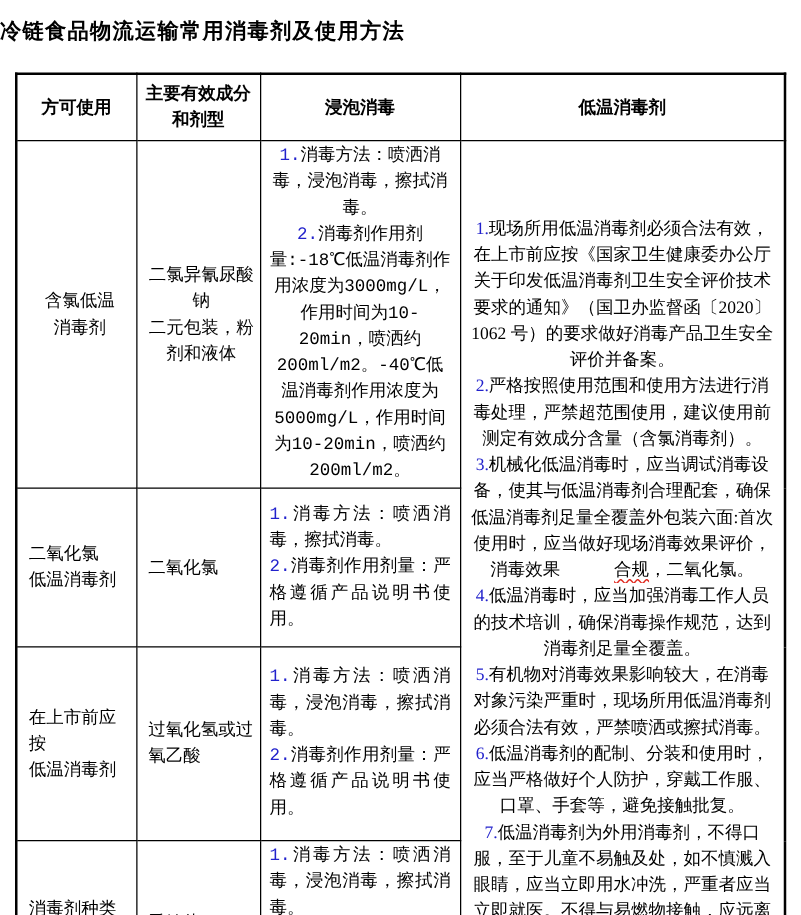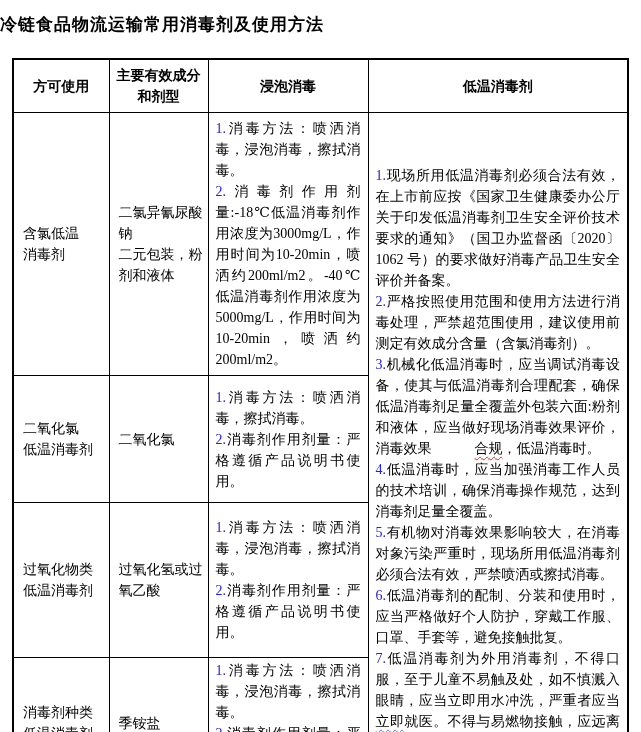--- a/index.html
+++ b/index.html
@@ -40,28 +40,29 @@
   }
   td.cat-cell, td.ing-cell{
     padding:2px 4px 2px 9px;
     text-align:left;
     line-height:23px;
   }
   td.use-cell{
     padding:2px 7px;
     text-align:justify;
     line-height:22px;
+    font-family:Liberation Mono, monospace;
   }
   td.notes-cell{
     vertical-align:top;
     padding:19px 7px 2px 7px;
     text-align:justify;
     line-height:21px;
   }
-  .r0 td{height:258px;}
+  .r0 td{height:258px;text-align:center;}
   .r1 td{height:122px;}
   .r2 td{height:150px;}
   .r3 td{height:84px;}
   .num{color:#2222cc;}
   .sq-red{
     text-decoration-line:underline;
     text-decoration-style:wavy;
     text-decoration-color:#e0281e;
     text-decoration-thickness:1px;
     text-underline-offset:3px;
@@ -107,21 +108,21 @@
         <div>二氯异氰尿酸钠</div>
         <div>二元包装，粉剂和液体</div>
       </td>
       <td class="use-cell">
         <div class="use-item"><span class="num">1.</span><span>消毒方法：喷洒消毒，浸泡消毒，擦拭消毒。</span></div>
         <div class="use-item"><span class="num">2.</span><span>消毒剂作用剂量:-18℃低温消毒剂作用浓度为3000mg/L，作用时间为10-20min，喷洒约200ml/m2。-40℃低温消毒剂作用浓度为5000mg/L，作用时间为10-20min，喷洒约200ml/m2。</span></div>
       </td>
       <td class="notes-cell" rowspan="4">
         <div class="note"><span class="num">1.</span><span>现场所用低温消毒剂必须合法有效，在上市前应按《国家卫生健康委办公厅关于印发低温消毒剂卫生安全评价技术要求的通知》（国卫办监督函〔2020〕1062 号）的要求做好消毒产品卫生安全评价并备案。</span></div>
         <div class="note"><span class="num">2.</span><span>严格按照使用范围和使用方法进行消毒处理，严禁超范围使用，建议使用前测定有效成分含量（含氯消毒剂）。</span></div>
-        <div class="note"><span class="num">3.</span><span>机械化低温消毒时，应当调试消毒设备，使其与低温消毒剂合理配套，确保低温消毒剂足量全覆盖外包装六面:粉剂和液体，应当做好现场消毒效果评价，消毒效果</span><span class="sq-red">合规</span><span>，低温消毒时。</span></div>
+        <div class="note"><span class="num">3.</span><span>机械化低温消毒时，应当调试消毒设备，使其与低温消毒剂合理配套，确保低温消毒剂足量全覆盖外包装六面:首次使用时，应当做好现场消毒效果评价，消毒效果</span><span class="sq-red">合规</span><span>，二氧化氯。</span></div>
         <div class="note"><span class="num">4.</span><span>低温消毒时，应当加强消毒工作人员的技术培训，确保消毒操作规范，达到消毒剂足量全覆盖。</span></div>
         <div class="note"><span class="num">5.</span><span>有机物对消毒效果影响较大，在消毒对象污染严重时，现场所用低温消毒剂必须合法有效，严禁喷洒或擦拭消毒。</span></div>
         <div class="note"><span class="num">6.</span><span>低温消毒剂的配制、分装和使用时，应当严格做好个人防护，穿戴工作服、口罩、手套等，避免接触批复。</span></div>
         <div class="note"><span class="num">7.</span><span>低温消毒剂为外用消毒剂，不得口服，至于儿童不易触及处，如不慎溅入眼睛，应当立即用水冲洗，严重者应当</span><span class="sq-blue">立即</span><span>就医。不得与易燃物接触，应远离货源。</span></div>
       </td>
     </tr>
 
     <tr class="r1">
       <td class="cat-cell">
         <div>二氧化氯</div>
@@ -131,21 +132,21 @@
         <div>二氧化氯</div>
       </td>
       <td class="use-cell">
         <div class="use-item"><span class="num">1.</span><span>消毒方法：喷洒消毒，擦拭消毒。</span></div>
         <div class="use-item"><span class="num">2.</span><span>消毒剂作用剂量：严格遵循产品说明书使用。</span></div>
       </td>
     </tr>
 
     <tr class="r2">
       <td class="cat-cell">
-        <div>过氧化物类</div>
+        <div>在上市前应按</div>
         <div>低温消毒剂</div>
       </td>
       <td class="ing-cell">
         <div>过氧化氢或过氧乙酸</div>
       </td>
       <td class="use-cell">
         <div class="use-item"><span class="num">1.</span><span>消毒方法：喷洒消毒，浸泡消毒，擦拭消毒。</span></div>
         <div class="use-item"><span class="num">2.</span><span>消毒剂作用剂量：严格遵循产品说明书使用。</span></div>
       </td>
     </tr>

